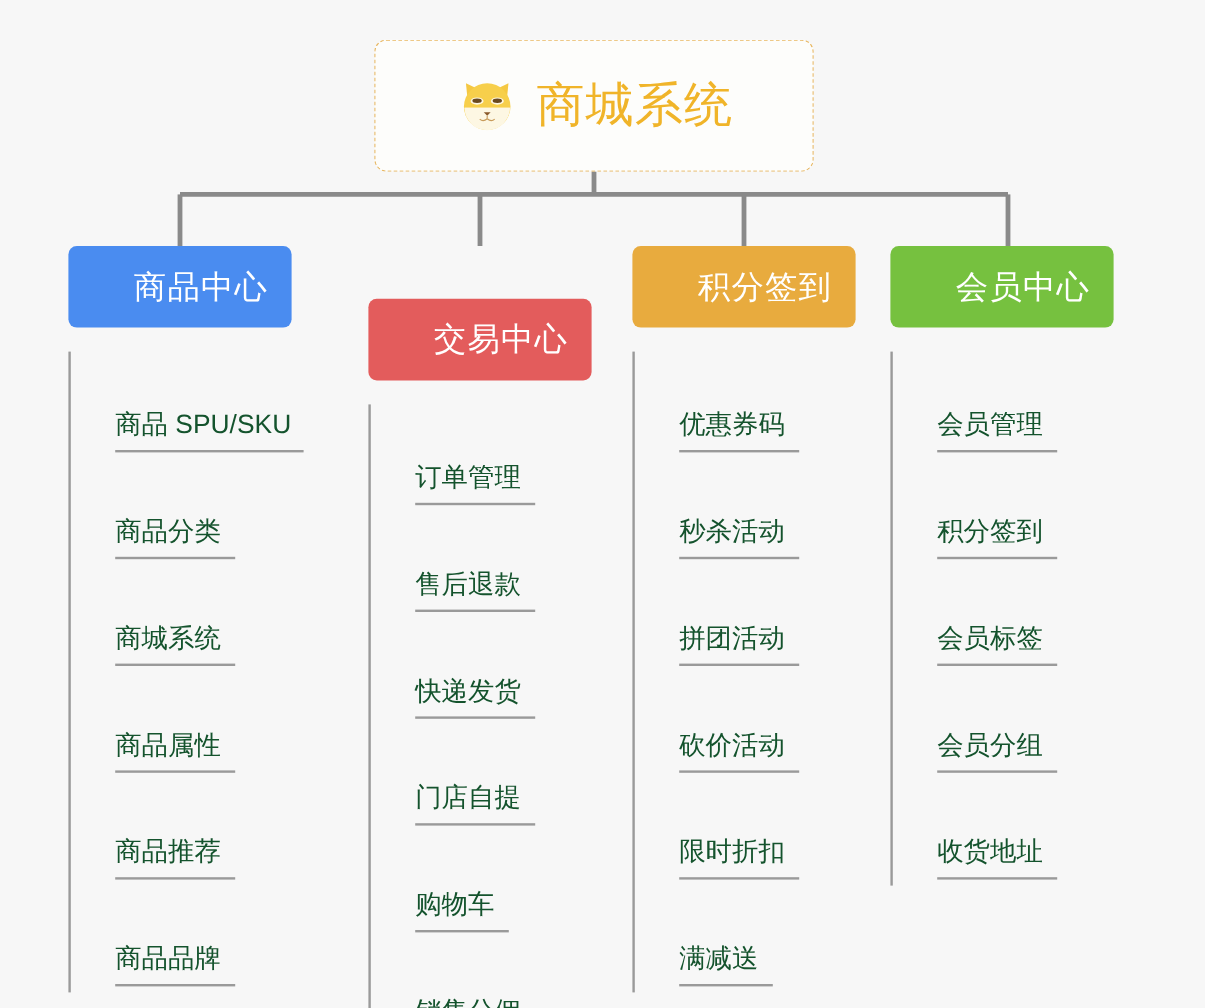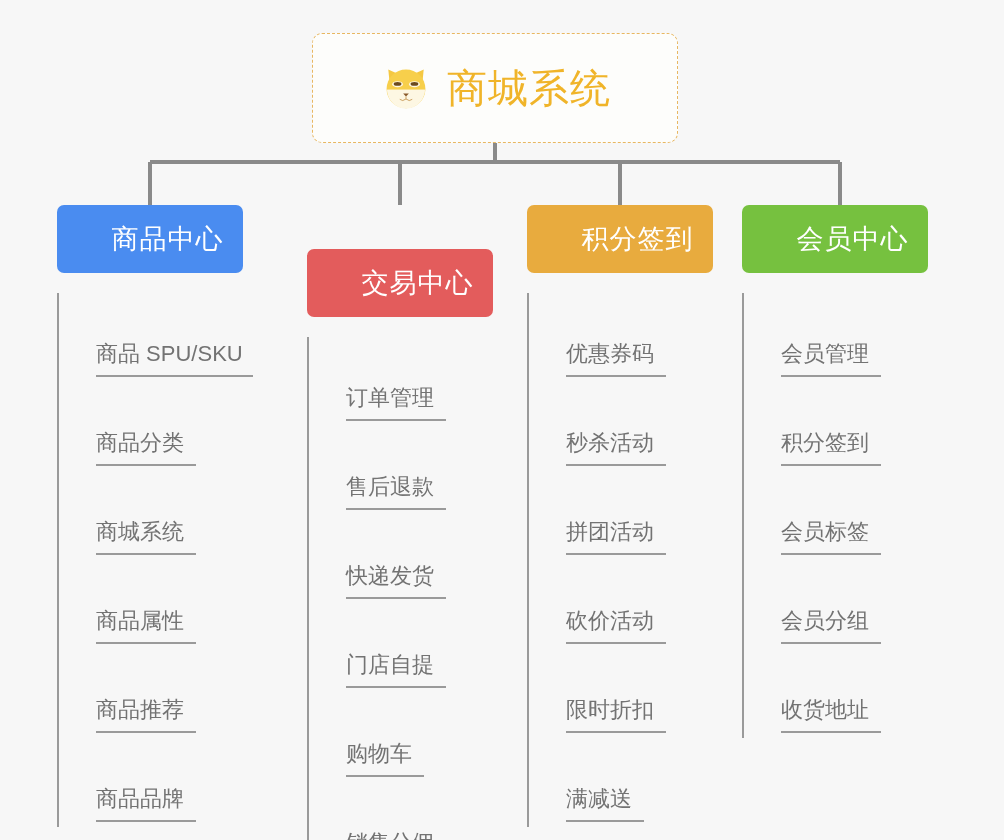--- a/index.html
+++ b/index.html
@@ -93,21 +93,21 @@
     border-left: 2px solid #9a9a9a;
   }
   .child-item {
     height: 89px;
     box-sizing: border-box;
     display: flex;
     align-items: flex-end;
     justify-content: flex-start;
     padding: 0 0 5px 22px;
     font-size: 22px;
-    color: #737373;
+    color: #14532d;
     white-space: nowrap;
   }
   .child-item .child-label {
     display: inline-block;
     border-bottom: 2px solid #9a9a9a;
     padding: 0 12px 6px 0;
   }
   
   .col-0 .children .child-item:first-child .child-label { padding-right: 10px; }
 </style>

